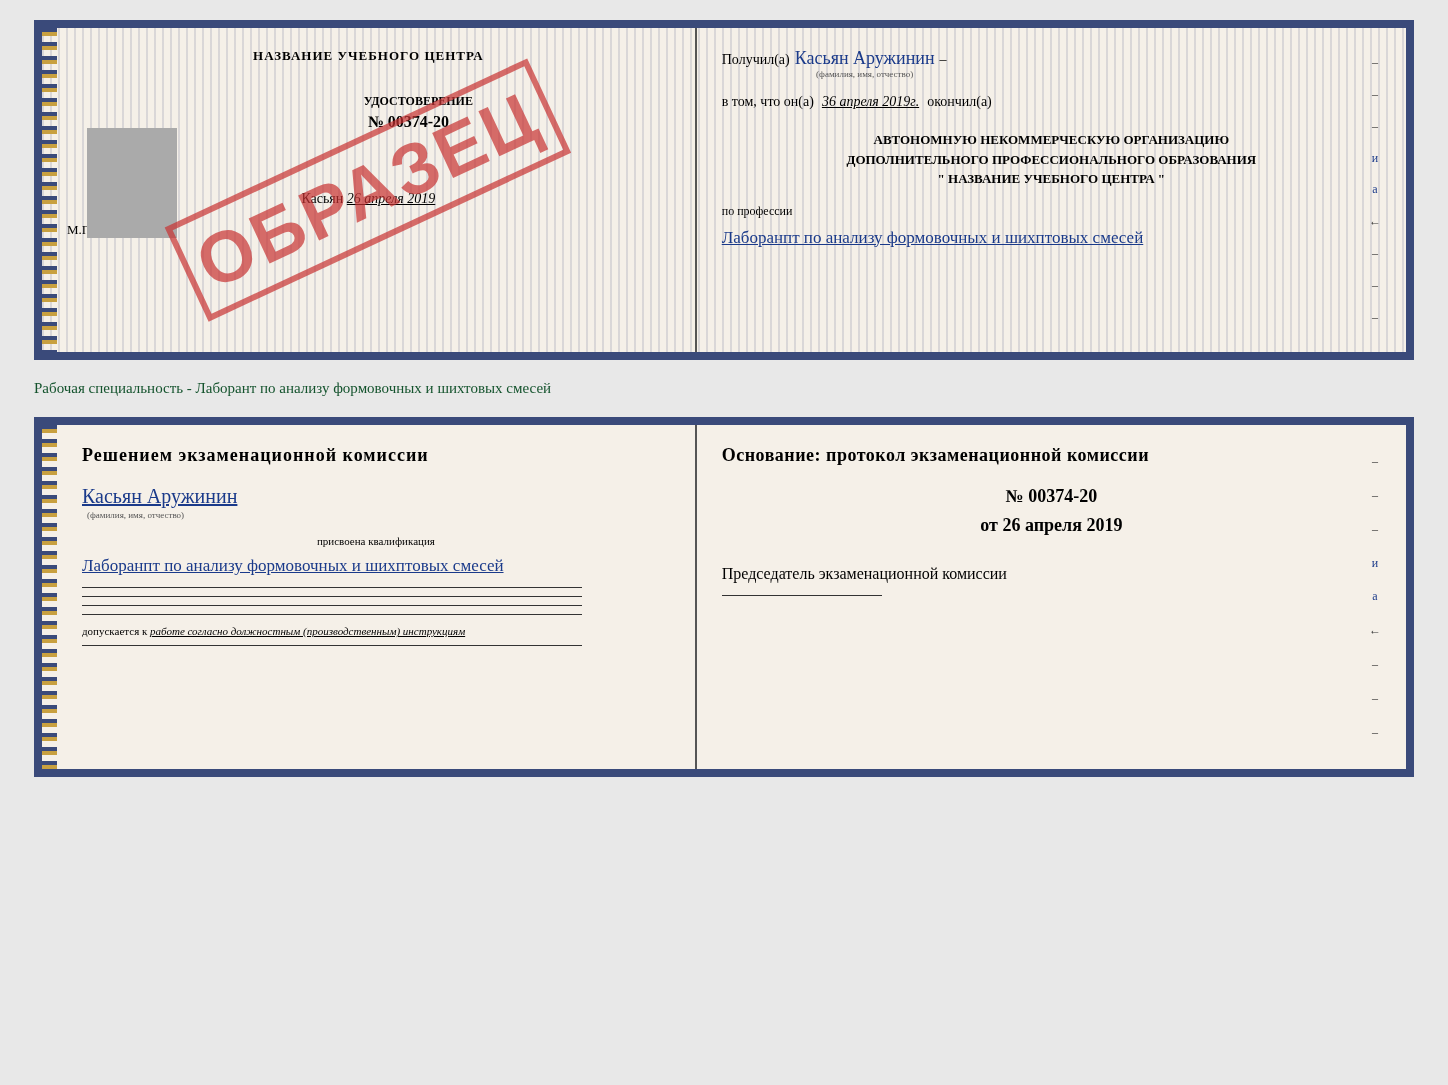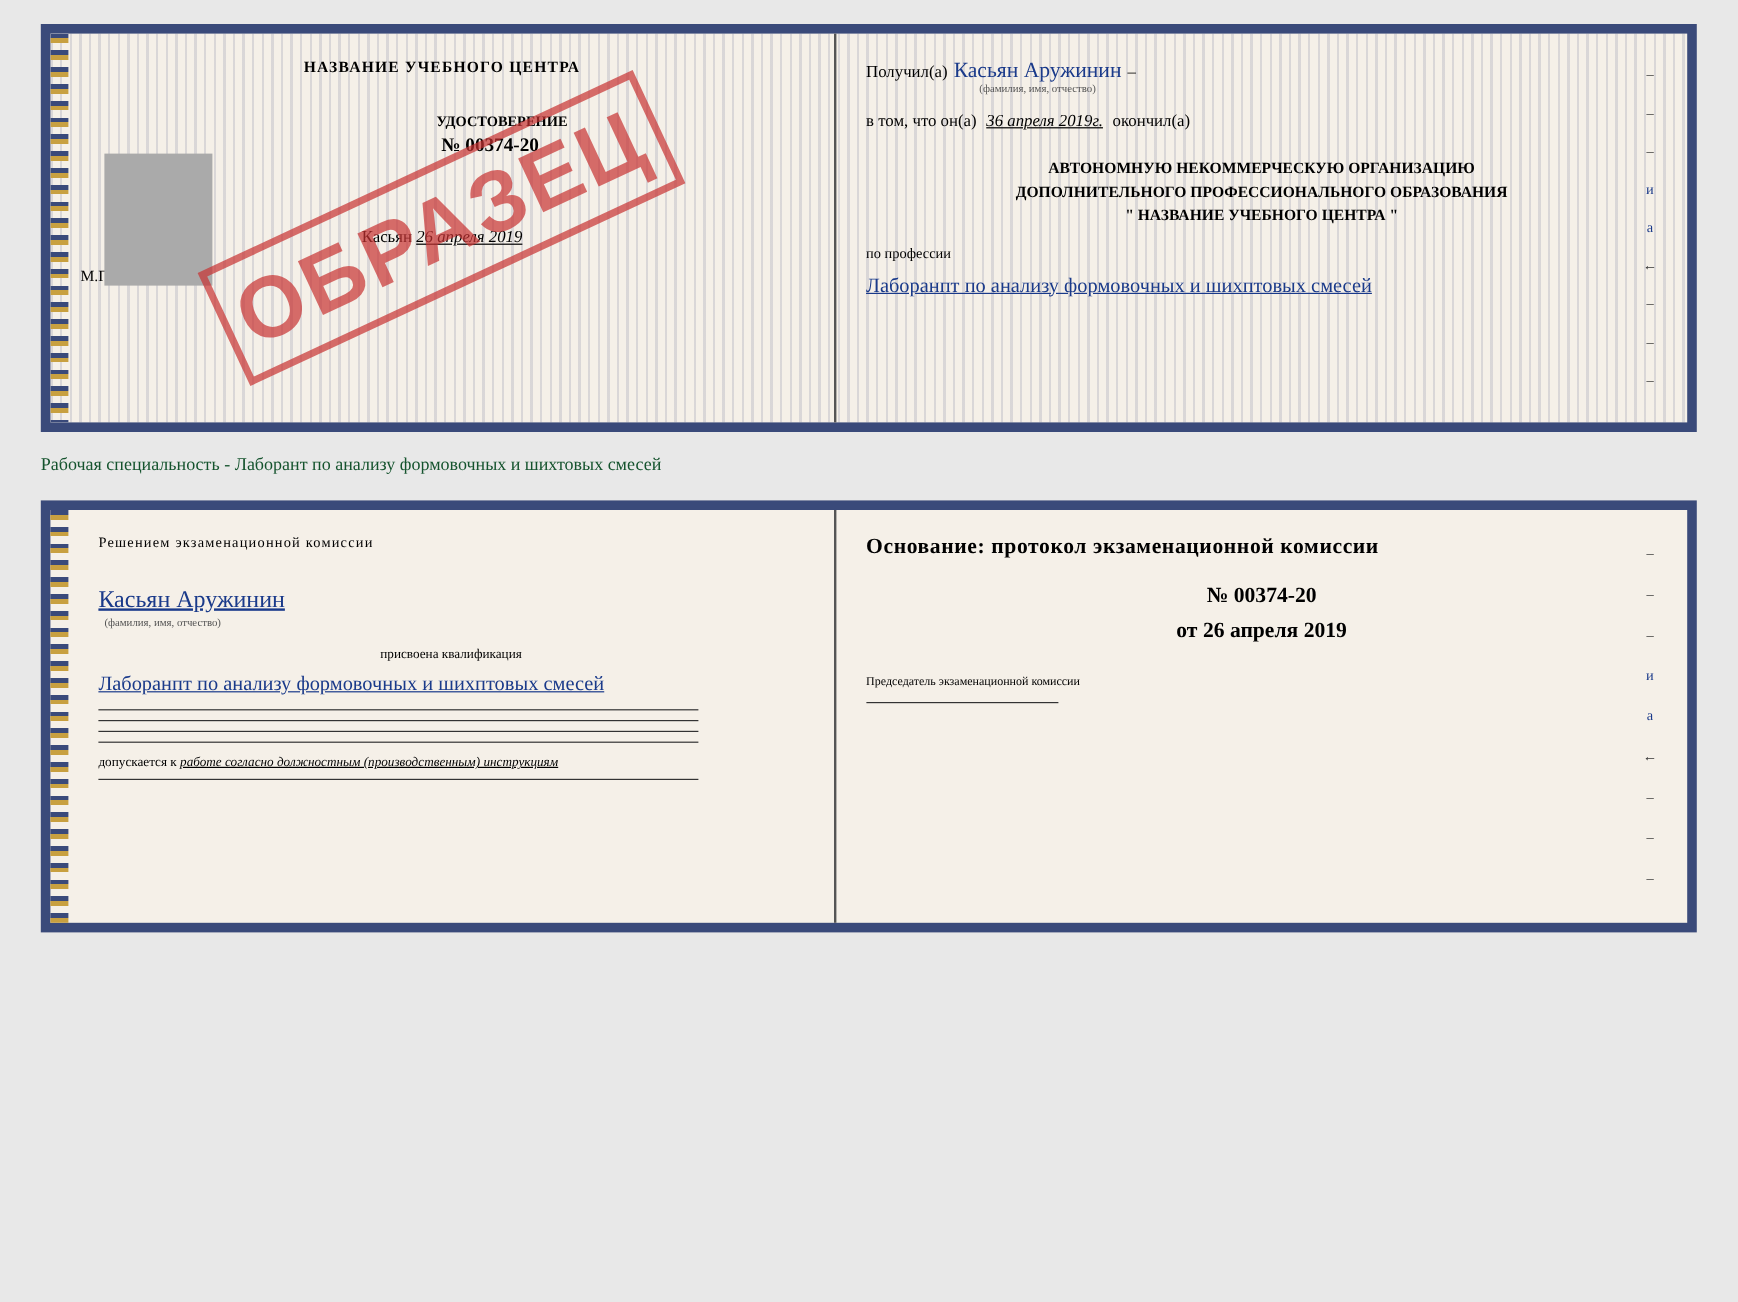--- a/index.html
+++ b/index.html
@@ -215,24 +215,24 @@
       position: relative;
     }
 
     .doc-bottom-right {
       width: 52%;
       padding: 20px 25px;
       position: relative;
     }
 
     .decision-title {
-      font-size: 12px;
-      font-weight: normal;
+      font-size: 18px;
+      font-weight: bold;
       letter-spacing: 1px;
-      margin-bottom: 29px;
+      margin-bottom: 19px;
       text-align: justify;
     }
 
     .name-handwritten {
       font-family: 'Segoe Script', 'Brush Script MT', cursive;
       color: #1a3a8a;
       font-size: 20px;
       margin-bottom: 2px;
       text-decoration: underline;
     }
@@ -294,21 +294,21 @@
 
     .protocol-date {
       font-size: 18px;
       text-align: center;
       margin-bottom: 25px;
       font-weight: bold;
     }
 
     .signature-block {
       margin-top: 15px;
-      font-size: 10px;
+      font-size: 16px;
       line-height: 1.6;
     }
 
     .signature-line {
       border-bottom: 1px solid #333;
       width: 160px;
       margin: 8px 0 8px 0;
       display: block;
     }
 

